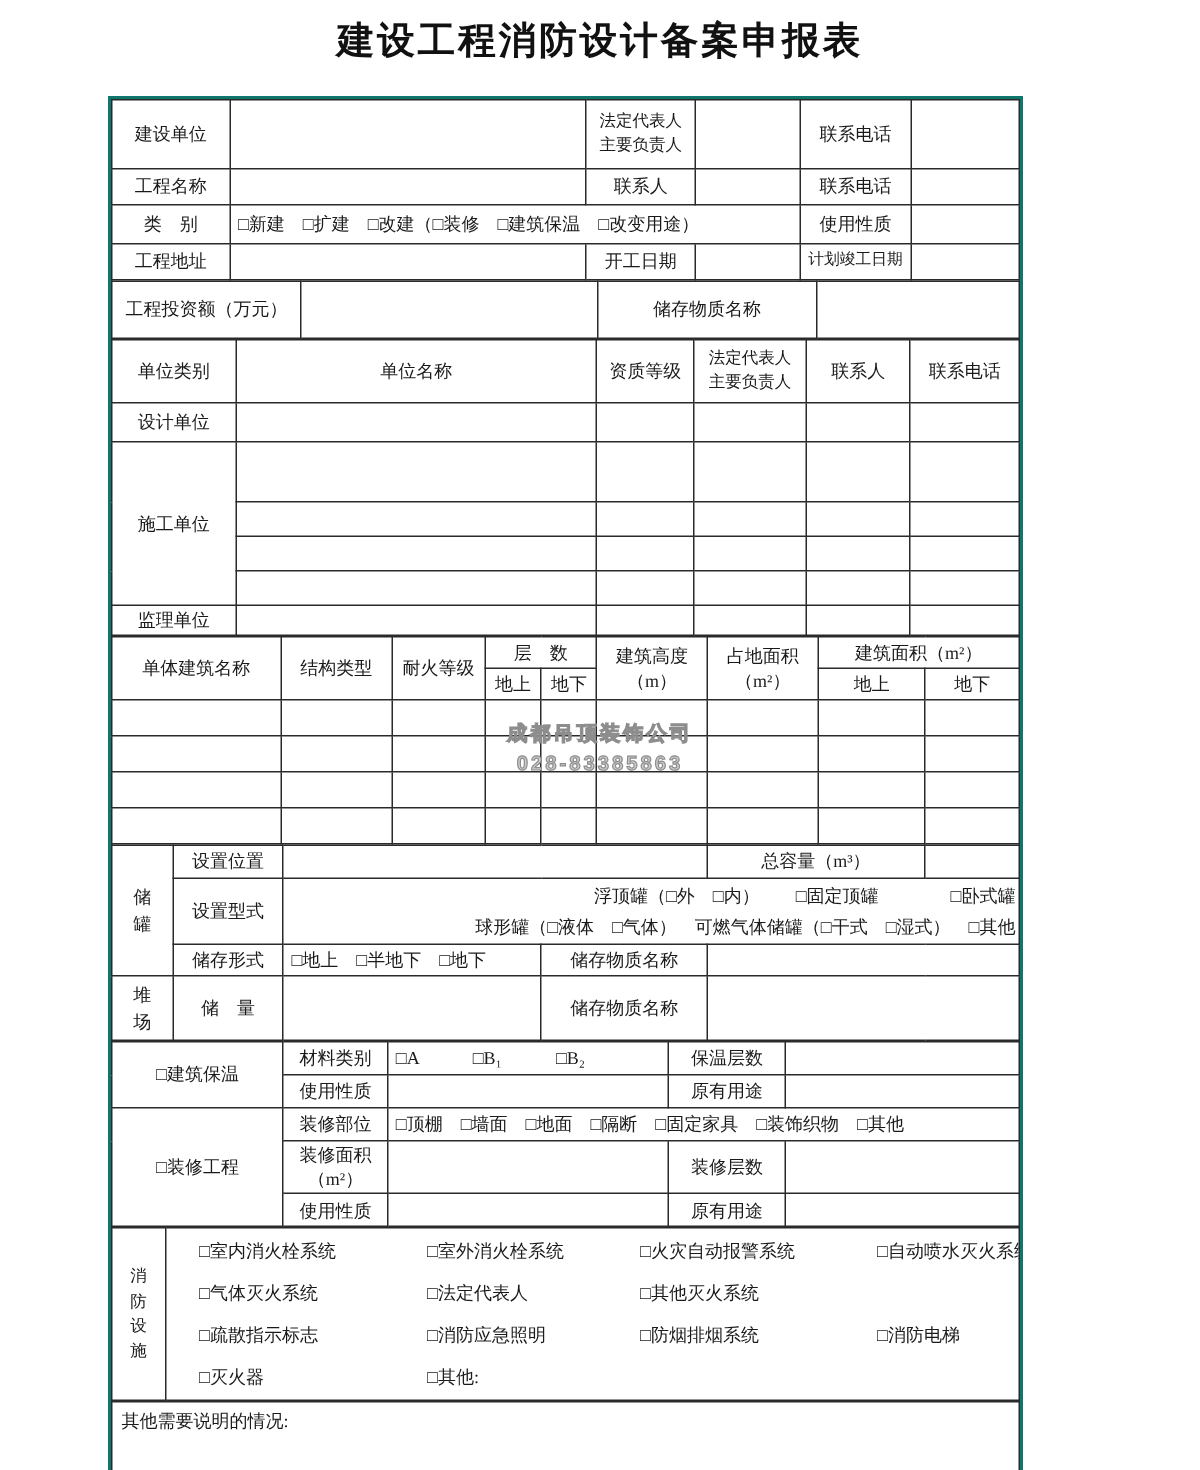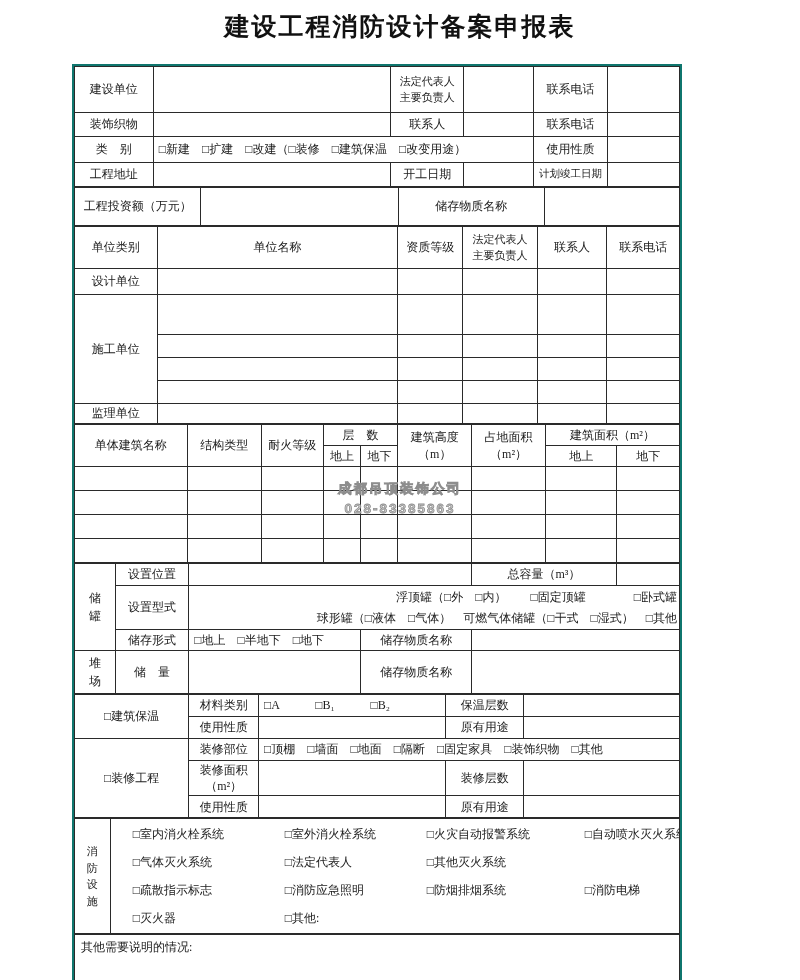--- a/index.html
+++ b/index.html
@@ -89,21 +89,21 @@
         <td></td>
         <td class="small twoline">
           <div>法定代表人</div>
           <div>主要负责人</div>
         </td>
         <td></td>
         <td>联系电话</td>
         <td></td>
       </tr>
       <tr style="height:24px">
-        <td>装饰织物</td>
+        <td>工程名称</td>
         <td></td>
         <td>联系人</td>
         <td></td>
         <td>联系电话</td>
         <td></td>
       </tr>
       <tr style="height:26px">
         <td>类　别</td>
         <td class="left" colspan="3">□新建　□扩建　□改建（□装修　□建筑保温　□改变用途）</td>
         <td>使用性质</td>

